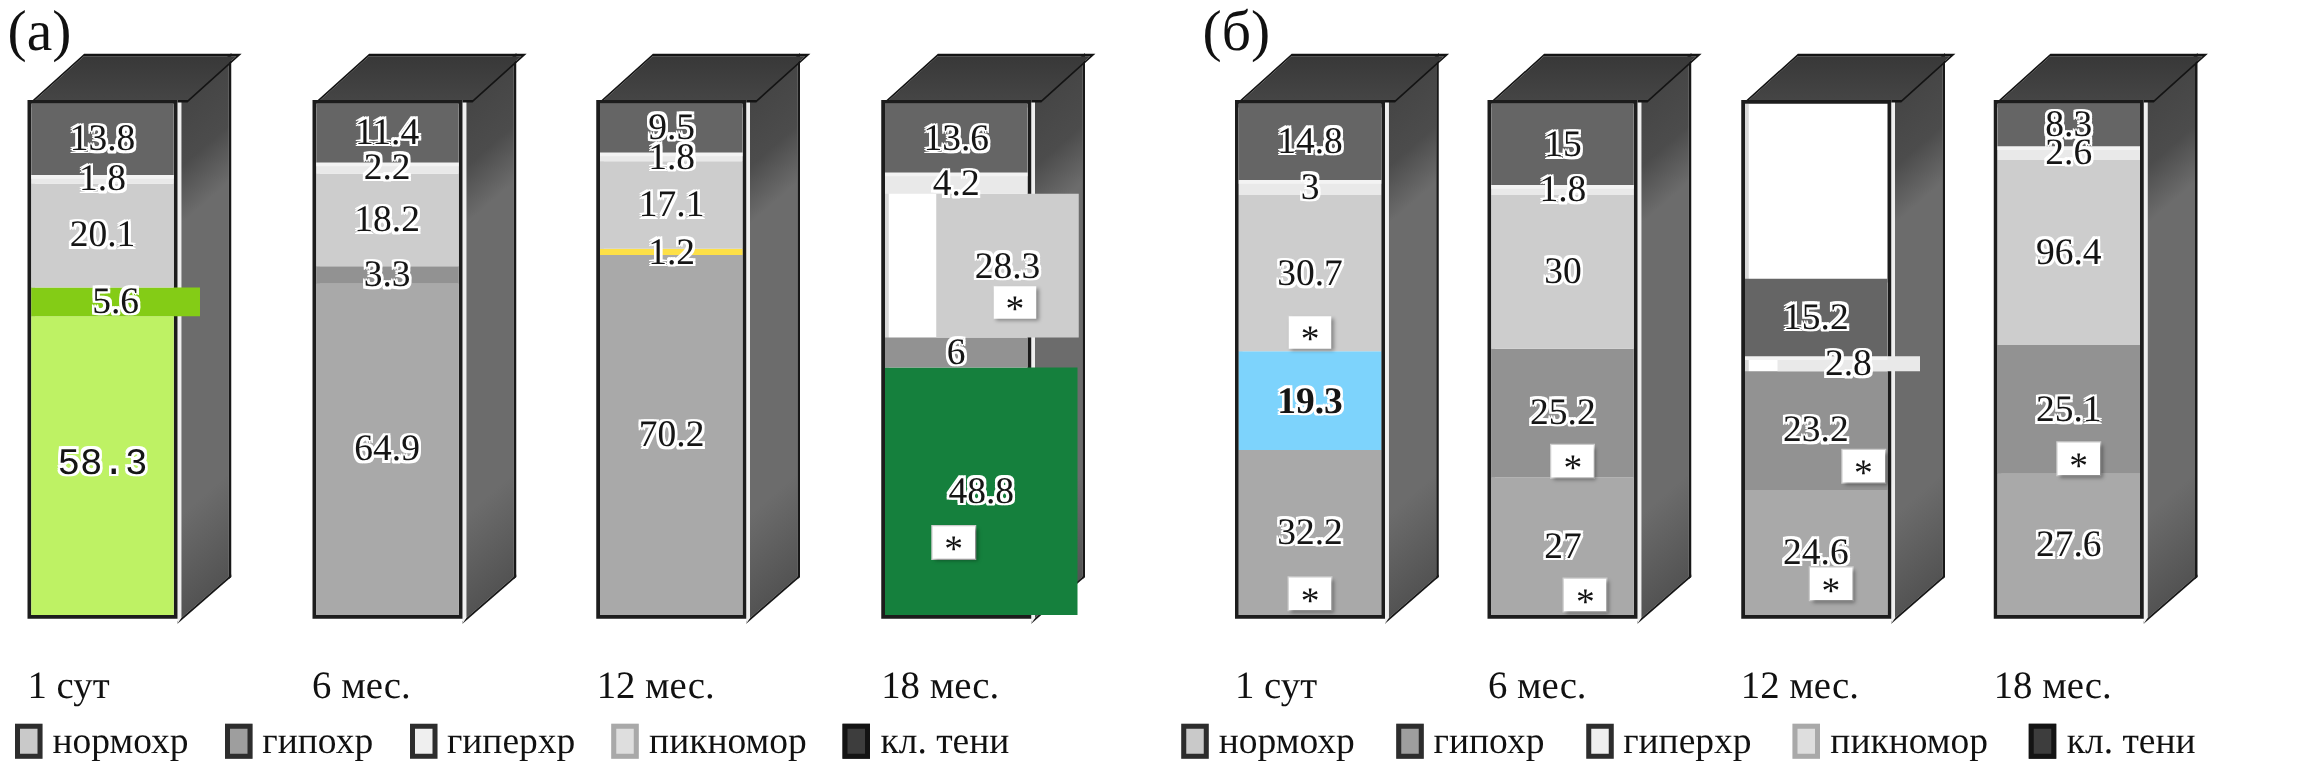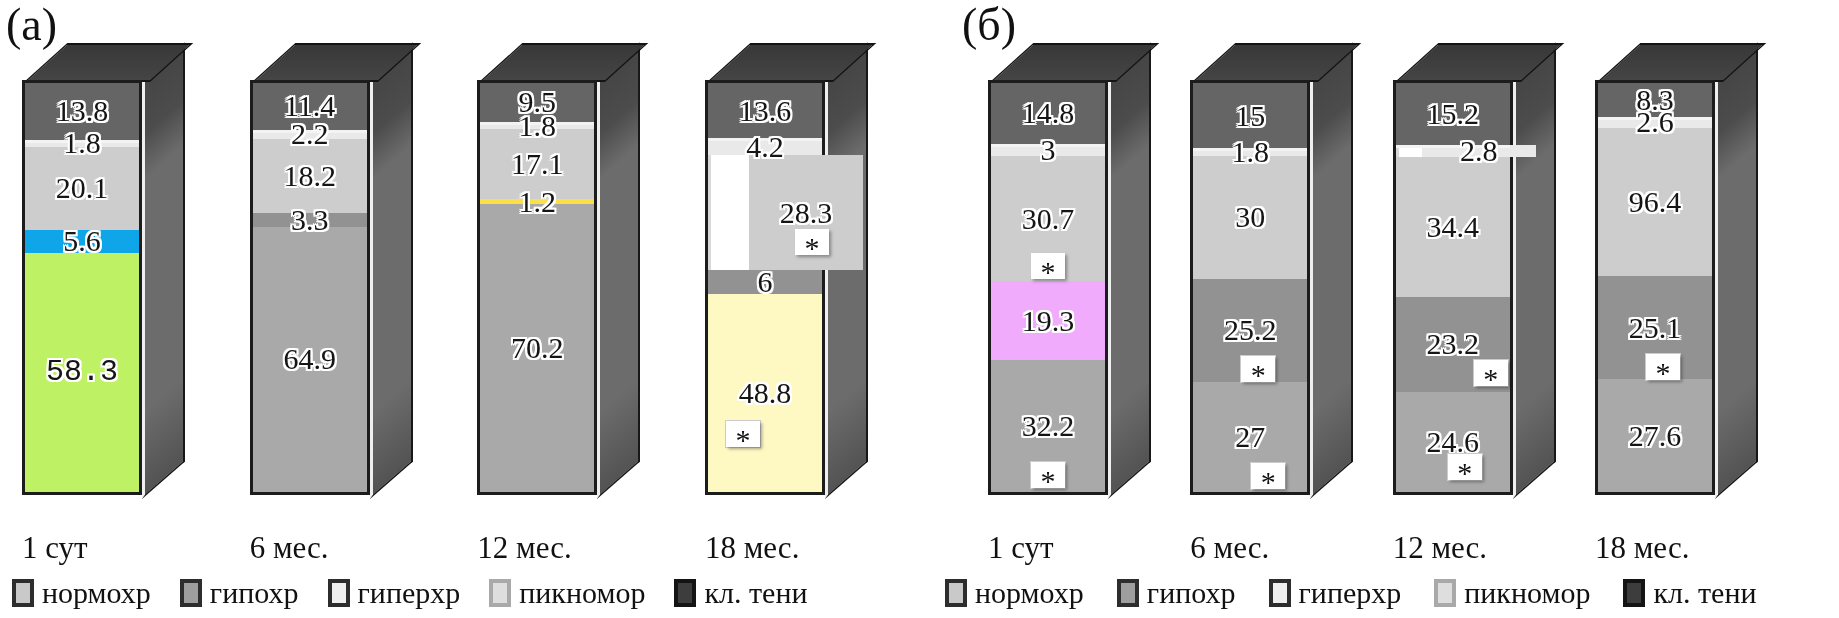--- a/index.html
+++ b/index.html
@@ -115,21 +115,21 @@
     <div class="panel panel-a">
       <div class="panel-label">(a)</div>
       <div class="bars">
         <div class="bar-slot">
           <div class="side"></div>
           <div class="topf"></div>
           <div class="front">
             <div class="seg" style="height: 58.5341%; background: #bef264; font-family: Liberation Mono, monospace;">
               <div class="seg-label">58.3</div>
             </div>
-            <div class="seg" style="height: 5.62249%; background: #0ea5e9;">
+            <div class="seg" style="height: 5.62249%; background: #84cc16; padding-left: 21px;">
               <div class="seg-label">5.6</div>
             </div>
             <div class="seg" style="height: 20.1807%; background: rgb(205, 205, 205);">
               <div class="seg-label">20.1</div>
             </div>
             <div class="seg" style="height: 1.80723%; background: rgb(233, 233, 233);">
               <div class="seg-label">1.8</div>
             </div>
             <div class="seg seg-last" style="height: 13.8554%; background: rgb(101, 101, 101);">
               <div class="seg-label">13.8</div>
@@ -178,21 +178,21 @@
             <div class="seg seg-last" style="height: 9.51904%; background: rgb(101, 101, 101);">
               <div class="seg-label">9.5</div>
             </div>
           </div>
           <div class="cat-label">12 мес.</div>
         </div>
         <div class="bar-slot">
           <div class="side"></div>
           <div class="topf"></div>
           <div class="front">
-            <div class="seg" style="height: 48.3647%; background: #fef9c3;">
+            <div class="seg" style="height: 48.3647%; background: #15803d; padding-left: 40px;">
               <div class="seg-label">48.8</div>
               <div class="star" style="top: calc(50% + 28px); transform: translateX(calc(-50% - 22px));">
                 <span>*</span>
               </div>
             </div>
             <div class="seg" style="height: 5.94648%; background: rgb(146, 146, 146);">
               <div class="seg-label">6</div>
             </div>
             <div class="seg" style="height: 28.0476%; background: rgb(205, 205, 205); margin-left: 41px;">
               <div class="seg-label">28.3</div>
@@ -239,21 +239,21 @@
         <div class="bar-slot">
           <div class="side"></div>
           <div class="topf"></div>
           <div class="front">
             <div class="seg" style="height: 32.2%; background: rgb(169, 169, 169);">
               <div class="seg-label">32.2</div>
               <div class="star" style="top: calc(50% + 36px); transform: translateX(calc(-50% + 0px));">
                 <span>*</span>
               </div>
             </div>
-            <div class="seg" style="height: 19.3%; background: #f0abfc;">
+            <div class="seg" style="height: 19.3%; background: #7dd3fc; font-weight: bold;">
               <div class="seg-label">19.3</div>
             </div>
             <div class="seg" style="height: 30.7%; background: rgb(205, 205, 205);">
               <div class="seg-label">30.7</div>
               <div class="star" style="top: calc(50% + 34px); transform: translateX(calc(-50% + 0px));">
                 <span>*</span>
               </div>
             </div>
             <div class="seg" style="height: 3%; background: rgb(233, 233, 233);">
               <div class="seg-label">3</div>
@@ -301,23 +301,20 @@
               <div class="star" style="top: calc(50% + 12px); transform: translateX(calc(-50% + 12px));">
                 <span>*</span>
               </div>
             </div>
             <div class="seg" style="height: 23.1537%; background: rgb(146, 146, 146);">
               <div class="seg-label">23.2</div>
               <div class="star" style="top: calc(50% + 16px); transform: translateX(calc(-50% + 38px));">
                 <span>*</span>
               </div>
             </div>
-            <div class="seg" style="height: 34.3313%; background: rgb(205, 205, 205);">
-              <div class="seg-label">34.4</div>
-            </div>
             <div class="seg" style="height: 2.79441%; background: rgb(233, 233, 233); margin-left: 26px;">
               <div class="seg-label">2.8</div>
             </div>
             <div class="seg seg-last" style="height: 15.1697%; background: rgb(101, 101, 101);">
               <div class="seg-label">15.2</div>
             </div>
           </div>
           <div class="cat-label">12 мес.</div>
         </div>
         <div class="bar-slot">

